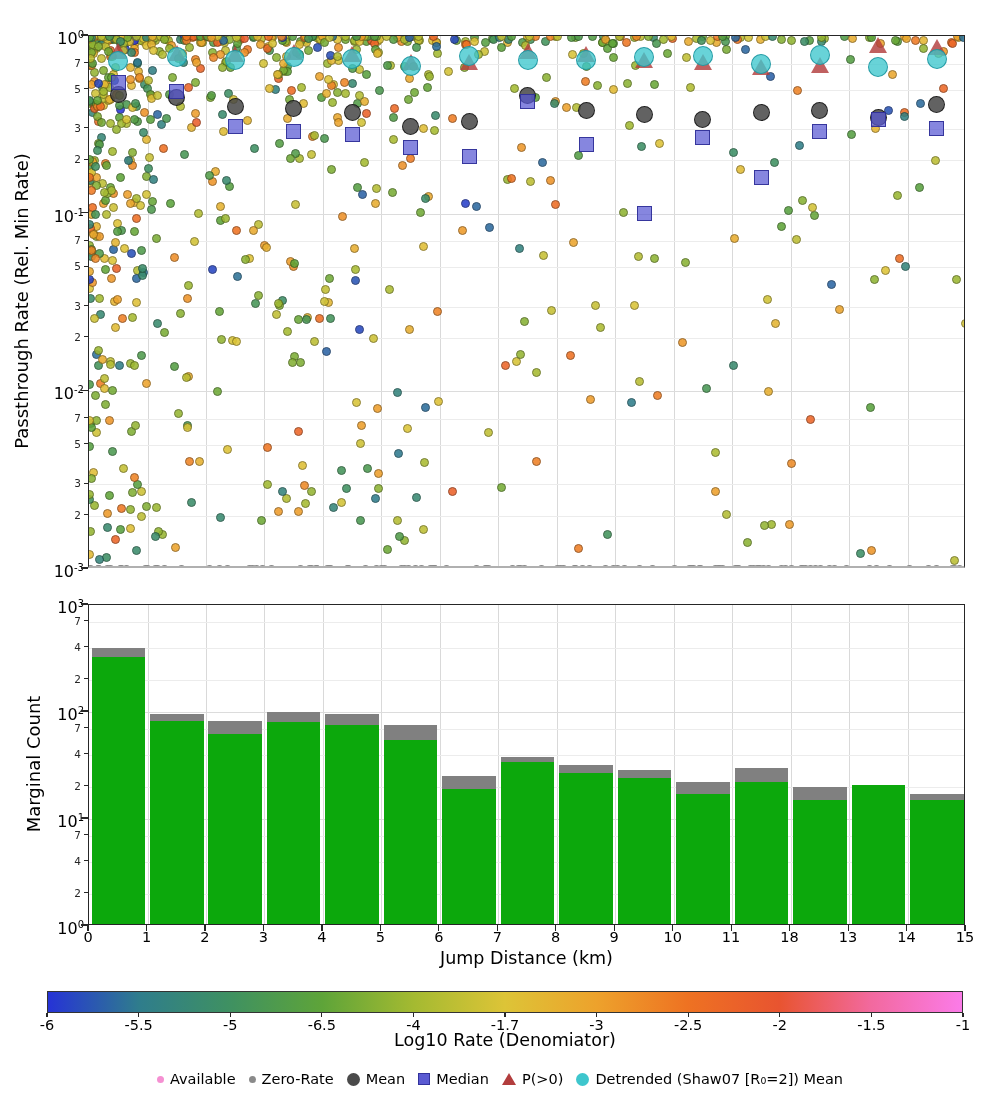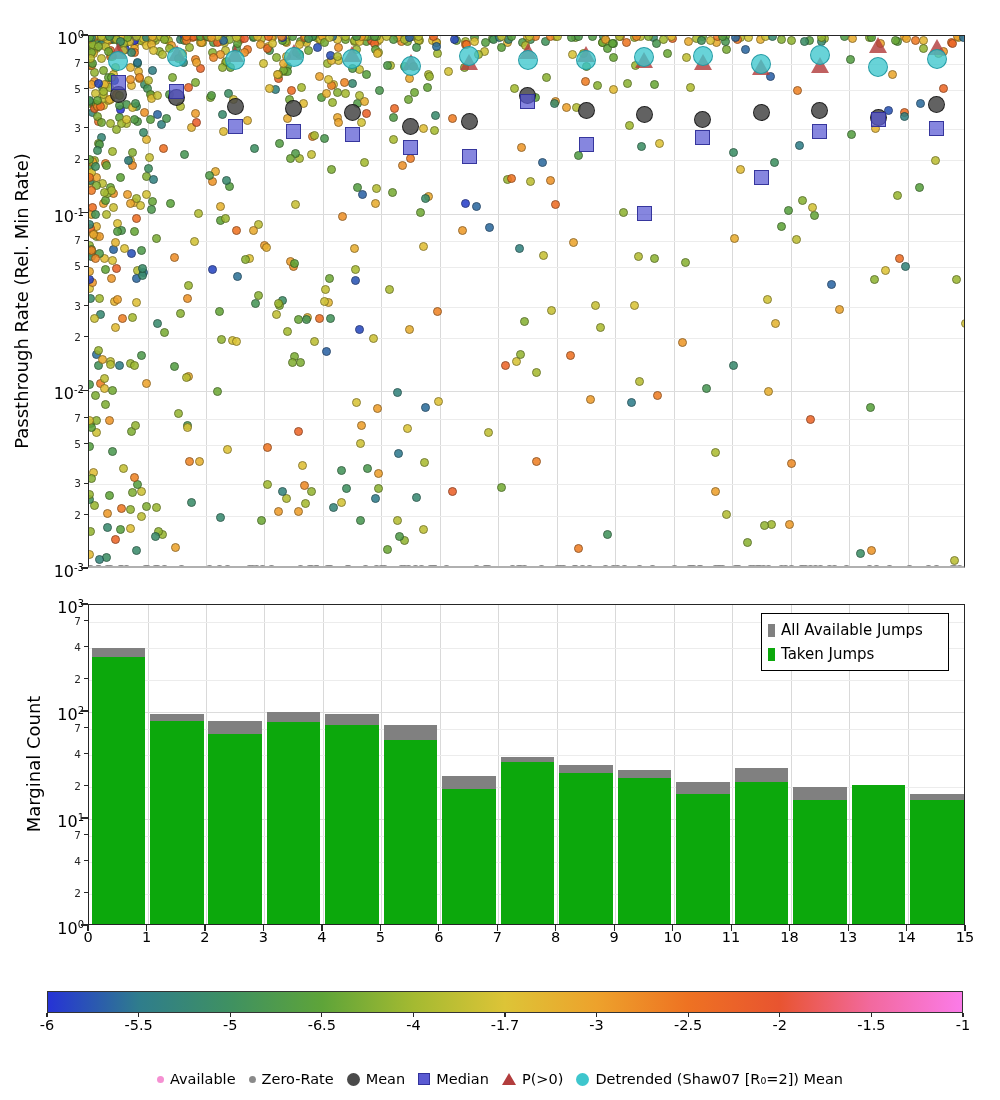--- a/index.html
+++ b/index.html
@@ -1204,30 +1204,20 @@
       <div class="pt" style="left: 487px; top: 14.3px; width: 20px; height: 20px; background: rgba(62, 198, 205, 0.78); border: 1.5px solid rgba(28, 150, 160, 0.9); z-index: 3;"></div>
       <div class="pt" style="left: 545.4px; top: 11.2px; width: 20px; height: 20px; background: rgba(62, 198, 205, 0.78); border: 1.5px solid rgba(28, 150, 160, 0.9); z-index: 3;"></div>
       <div class="pt" style="left: 603.9px; top: 10.2px; width: 20px; height: 20px; background: rgba(62, 198, 205, 0.78); border: 1.5px solid rgba(28, 150, 160, 0.9); z-index: 3;"></div>
       <div class="pt" style="left: 662.4px; top: 17.5px; width: 20px; height: 20px; background: rgba(62, 198, 205, 0.78); border: 1.5px solid rgba(28, 150, 160, 0.9); z-index: 3;"></div>
       <div class="pt" style="left: 720.8px; top: 9.2px; width: 20px; height: 20px; background: rgba(62, 198, 205, 0.78); border: 1.5px solid rgba(28, 150, 160, 0.9); z-index: 3;"></div>
       <div class="pt" style="left: 779.3px; top: 20.9px; width: 20px; height: 20px; background: rgba(62, 198, 205, 0.78); border: 1.5px solid rgba(28, 150, 160, 0.9); z-index: 3;"></div>
       <div class="pt" style="left: 837.8px; top: 13.2px; width: 20px; height: 20px; background: rgba(62, 198, 205, 0.78); border: 1.5px solid rgba(28, 150, 160, 0.9); z-index: 3;"></div>
     </div>
 
   <div id="hist-panel" class="panel">
-    <div id="hist-legend">
-      <div class="hl-item">
-        <span class="hl-mark" id="hl-mark-0" style="background: rgb(128, 128, 128);"></span>
-        <span class="hl-label">All Available Jumps</span>
-      </div>
-      <div class="hl-item">
-        <span class="hl-mark" id="hl-mark-1" style="background: rgb(12, 168, 12);"></span>
-        <span class="hl-label">Taken Jumps</span>
-      </div>
-    </div>
   <div class="gl-v" style="left: 58.5px;"></div>
       <div class="gl-v" style="left: 116.9px;"></div>
       <div class="gl-v" style="left: 175.4px;"></div>
       <div class="gl-v" style="left: 233.9px;"></div>
       <div class="gl-v" style="left: 292.3px;"></div>
       <div class="gl-v" style="left: 350.8px;"></div>
       <div class="gl-v" style="left: 409.3px;"></div>
       <div class="gl-v" style="left: 467.7px;"></div>
       <div class="gl-v" style="left: 526.2px;"></div>
       <div class="gl-v" style="left: 584.7px;"></div>
@@ -1273,22 +1263,24 @@
       <div class="abs" style="left: 704.1px; width: 53.5px; top: 181.8px; bottom: 0px; background: rgb(128, 128, 128);"></div>
       <div class="abs" style="left: 704.1px; width: 53.5px; top: 195.2px; bottom: 0px; background: rgb(12, 168, 12);"></div>
       <div class="abs" style="left: 762.6px; width: 53.5px; top: 179.5px; bottom: 0px; background: rgb(128, 128, 128);"></div>
       <div class="abs" style="left: 762.6px; width: 53.5px; top: 179.5px; bottom: 0px; background: rgb(12, 168, 12);"></div>
       <div class="abs" style="left: 821px; width: 53.5px; top: 189.3px; bottom: 0px; background: rgb(128, 128, 128);"></div>
       <div class="abs" style="left: 821px; width: 53.5px; top: 195.2px; bottom: 0px; background: rgb(12, 168, 12);"></div>
     </div>
 
   <div class="axis-title rot" style="left:21px;top:301px;">Passthrough Rate (Rel. Min Rate)</div>
   <div class="axis-title rot" style="left:33px;top:764px;">Marginal Count</div>
+  <div id="xaxis-title" class="axis-title">Jump Distance (km)</div>
 
   <div id="colorbar" style="background: linear-gradient(90deg, rgb(38, 51, 214) 0%, rgb(47, 125, 140) 10%, rgb(63, 145, 97) 20%, rgb(94, 164, 57) 30%, rgb(164, 186, 49) 40%, rgb(221, 196, 55) 50%, rgb(237, 162, 44) 60%, rgb(238, 114, 34) 70%, rgb(232, 84, 48) 80%, rgb(242, 105, 158) 90%, rgb(251, 123, 232) 100%);"></div>
+  <div id="colorbar-title" class="axis-title">Log10 Rate (Denomiator)</div>
 
   <div id="marker-legend">
     <div class="ml-item">
       <span class="ml-mark" style="width: 7px; height: 7px; border-radius: 50%; background: rgb(245, 144, 210);"></span>
       <span class="ml-label">Available</span>
     </div>
     <div class="ml-item">
       <span class="ml-mark" style="width: 7px; height: 7px; border-radius: 50%; background: rgb(138, 138, 138);"></span>
       <span class="ml-label">Zero-Rate</span>
     </div>

